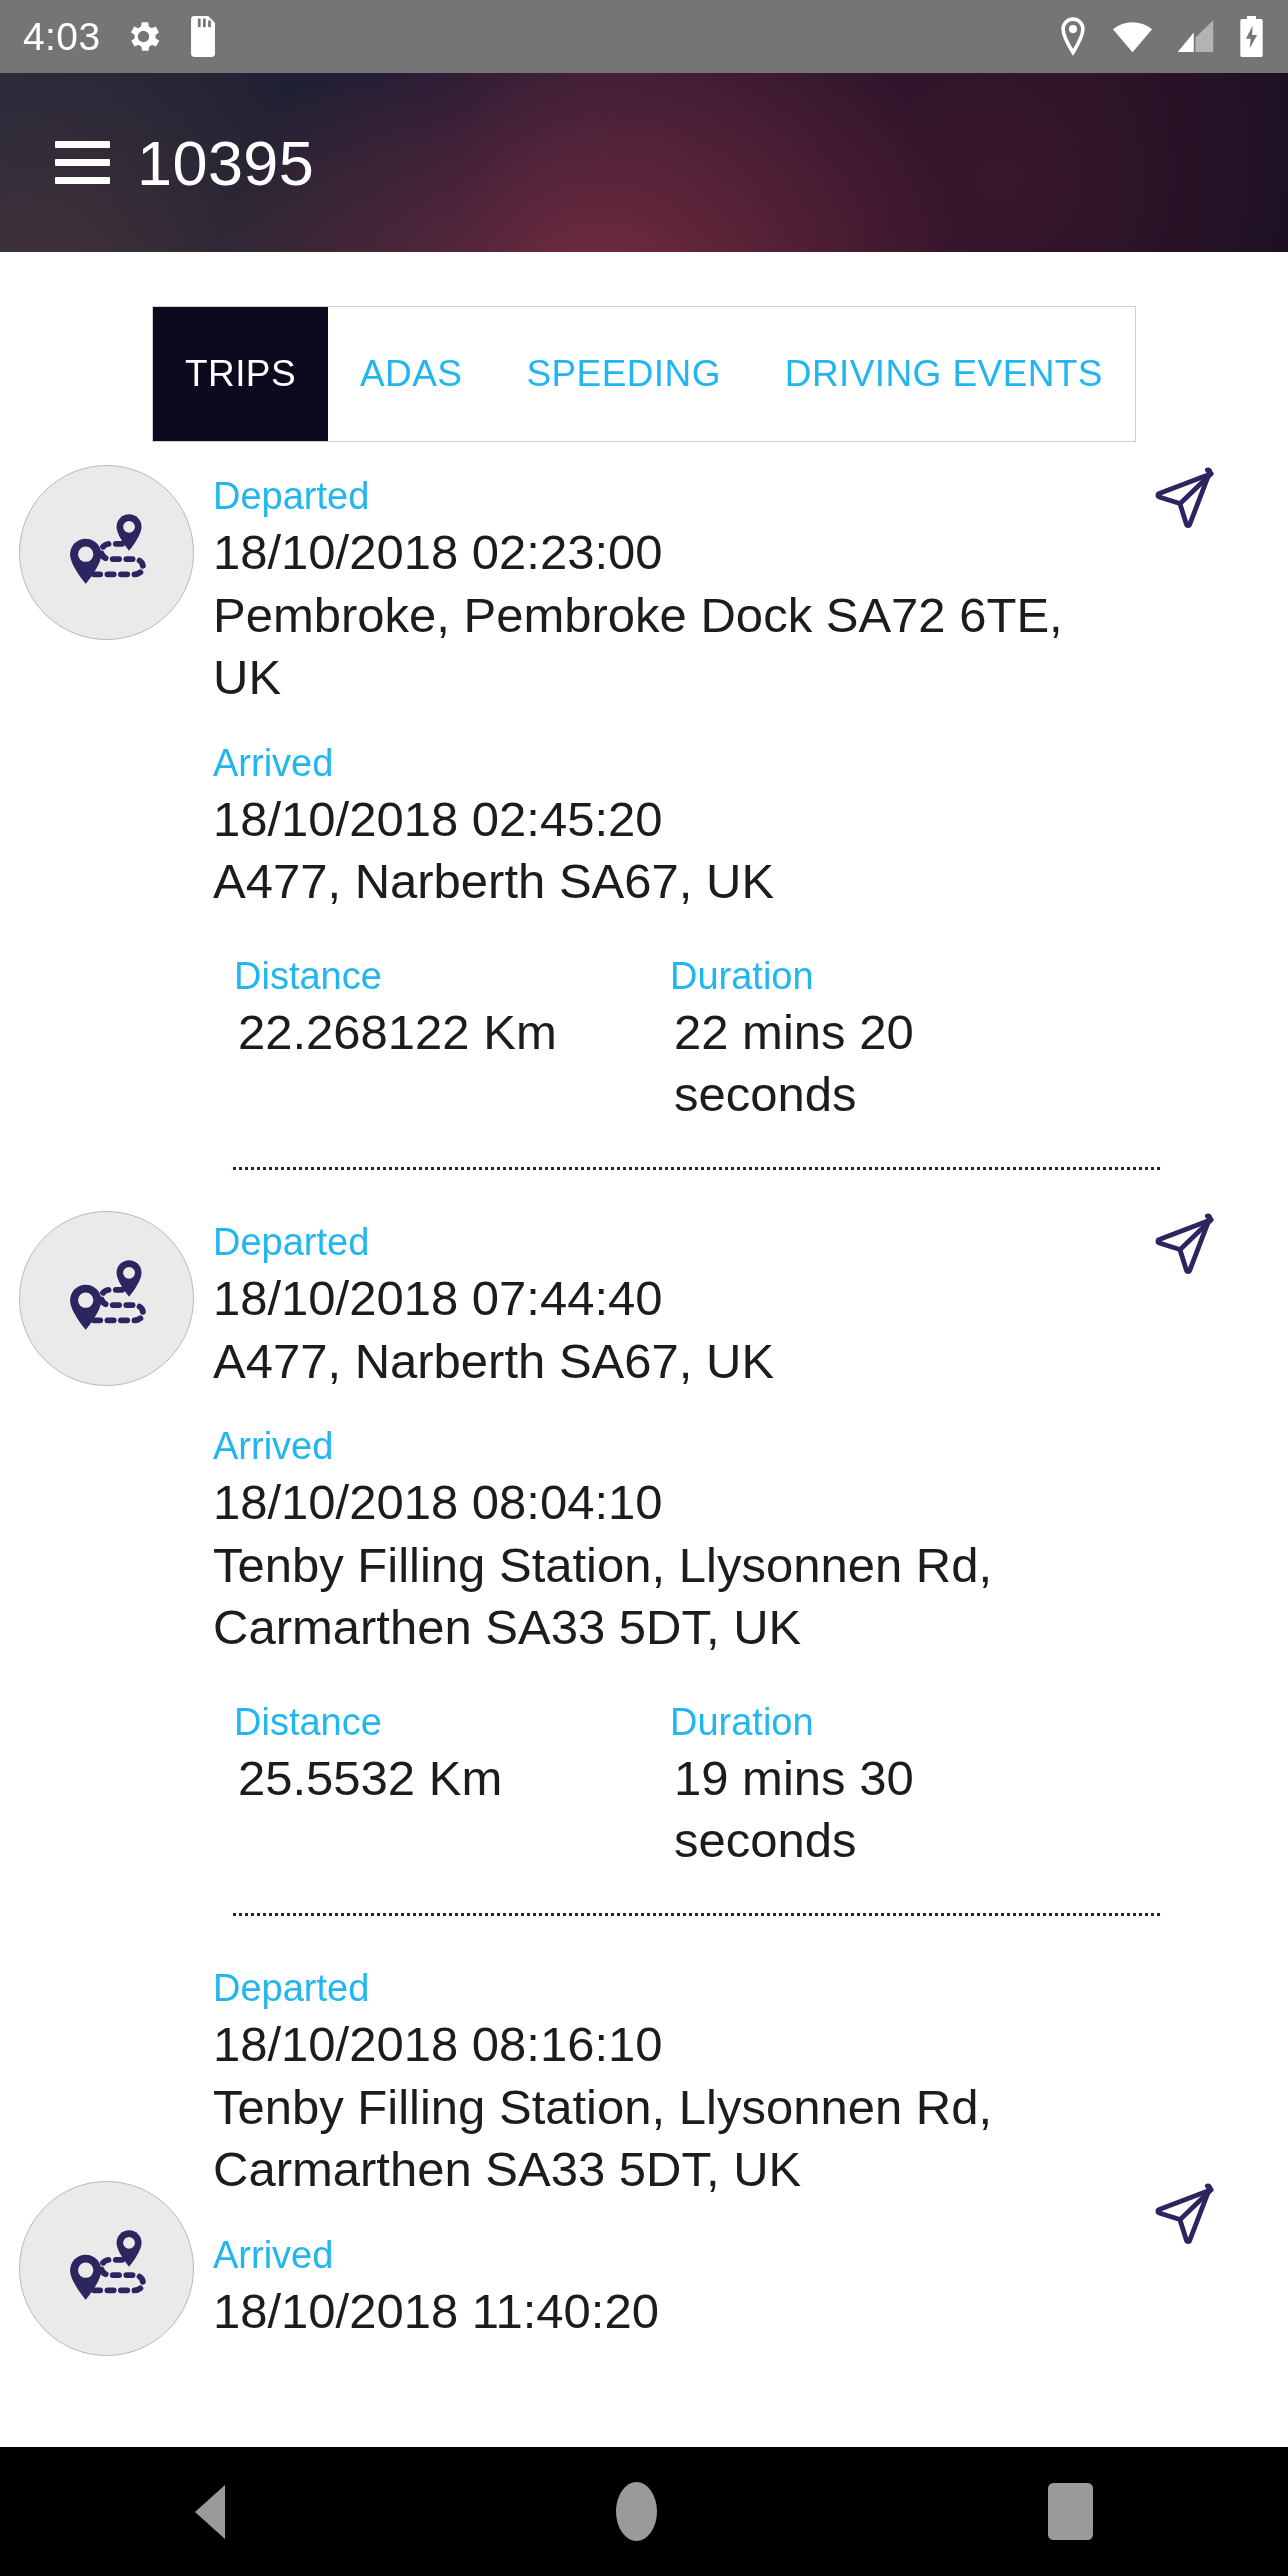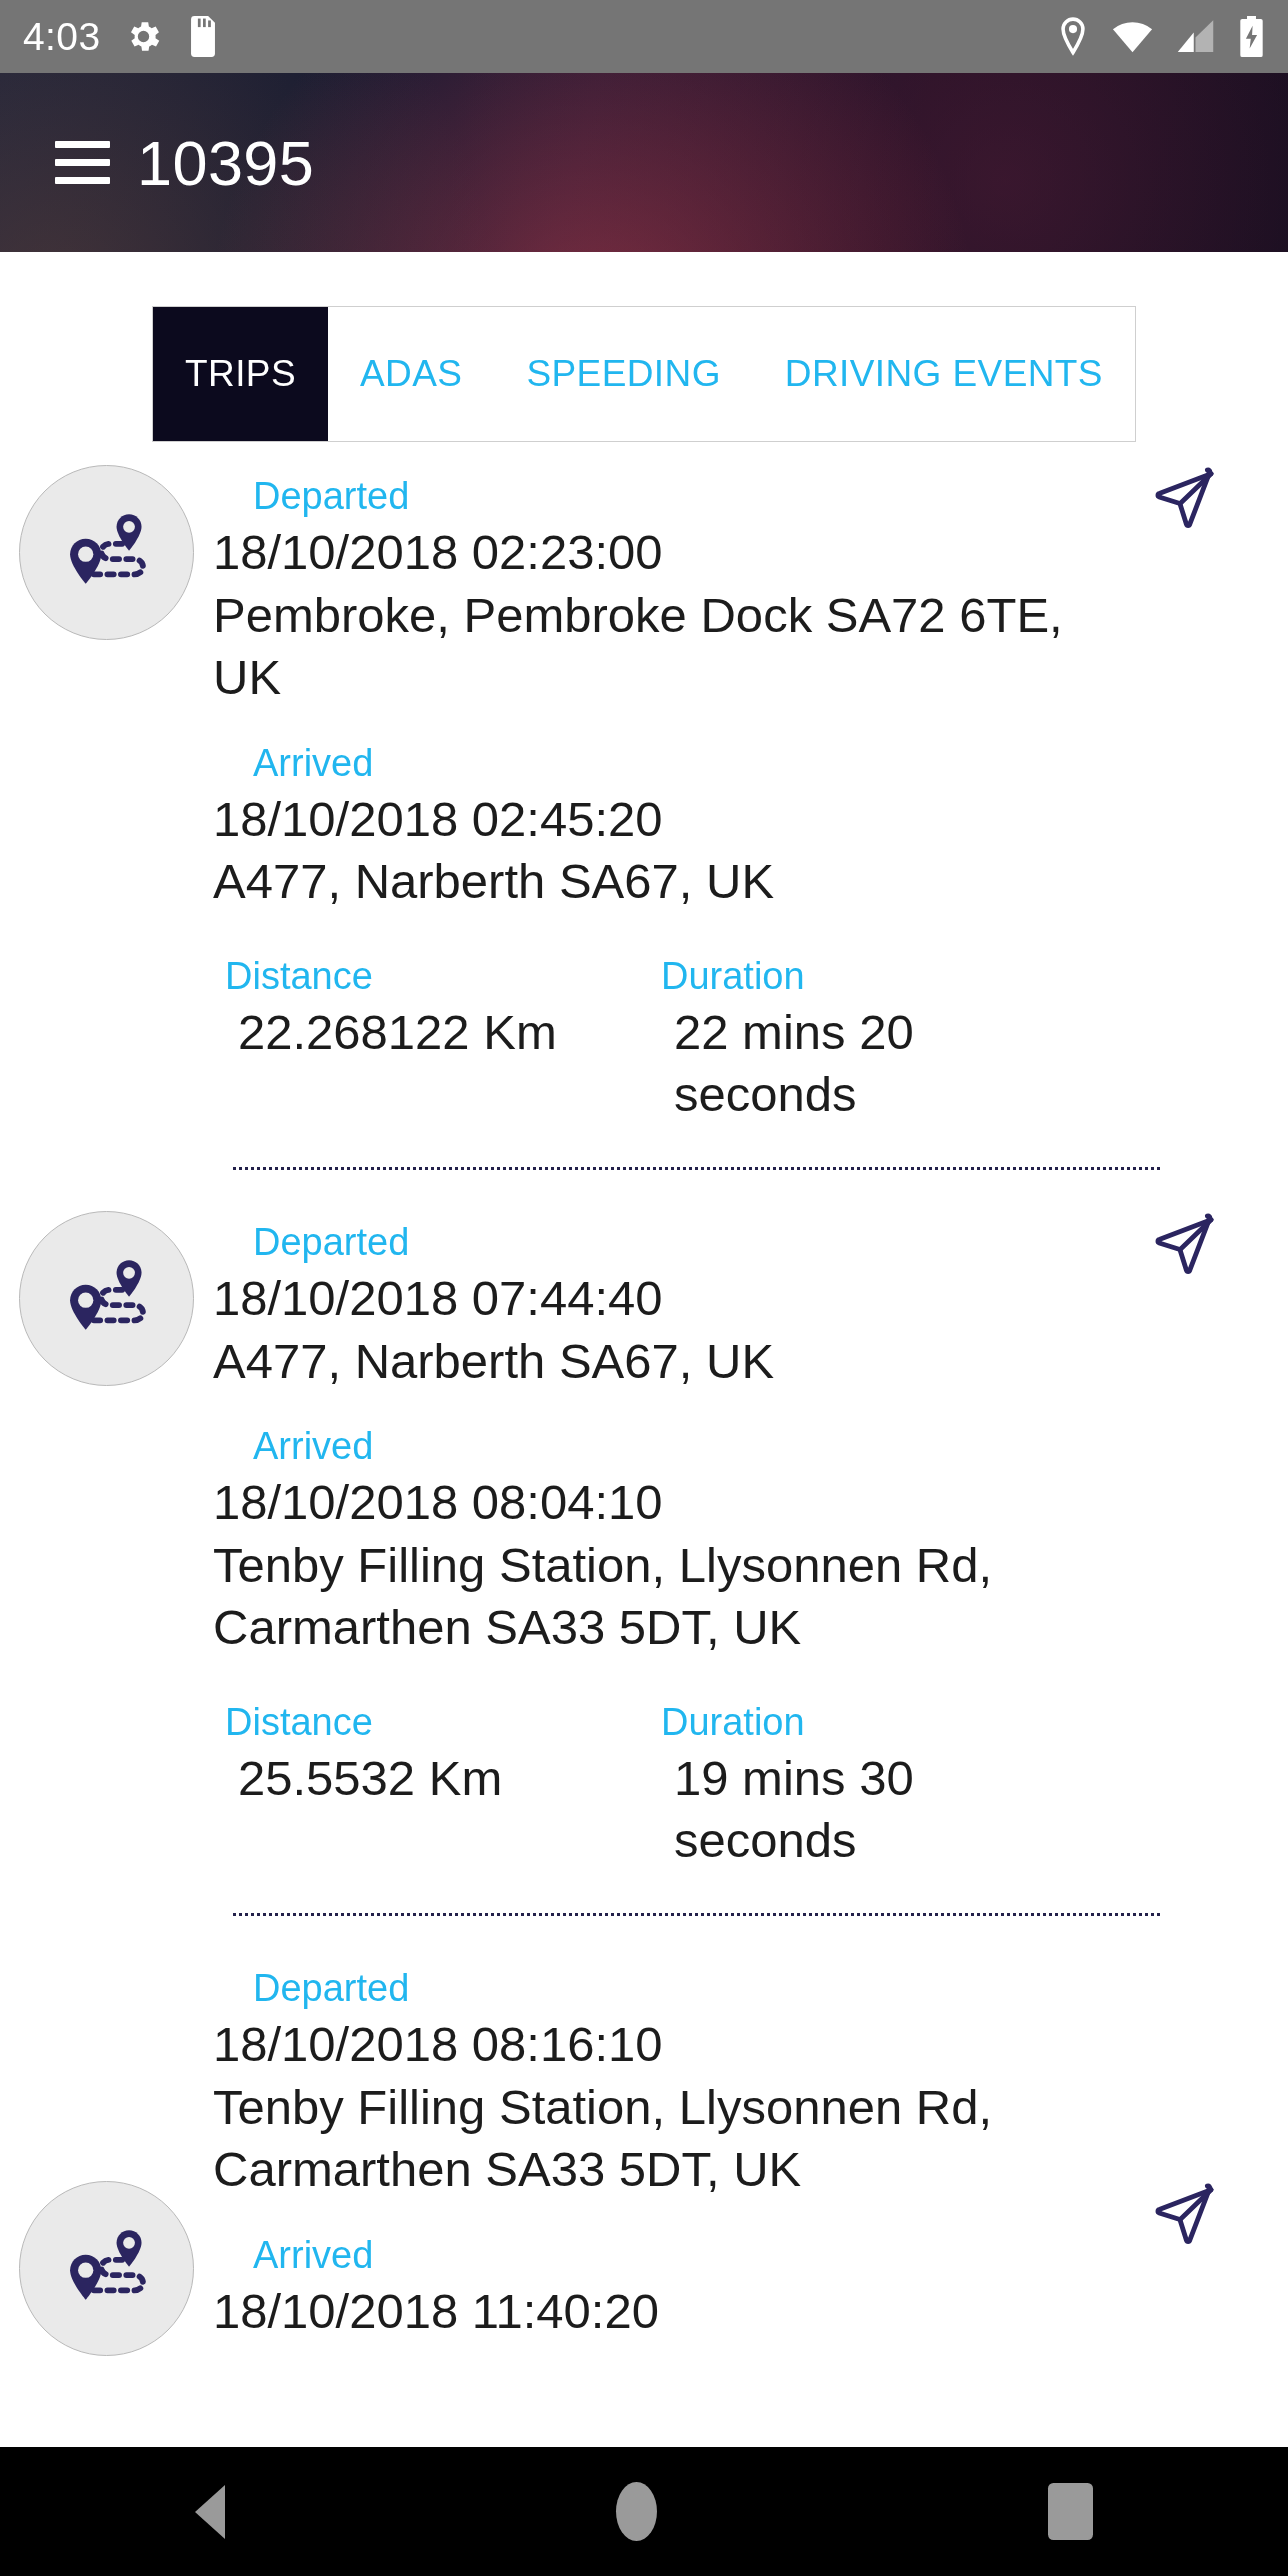--- a/index.html
+++ b/index.html
@@ -66,26 +66,26 @@
   }
   .avatar-col{ width:213px; flex:0 0 213px; display:flex; justify-content:center; align-items:center; }
   .avatar{
     width:175px; height:175px; border-radius:50%;
     background:#eaeaea; border:1.8px solid #b9b9b9;
     display:flex; align-items:center; justify-content:center;
   }
   .trip-body{ flex:1 1 auto; padding-top:7.2px; }
   .send-col{ width:134px; flex:0 0 134px; display:flex; justify-content:center; align-items:center; }
 
-  .lbl{ color:#21b6ef; font-size:38px; line-height:1.28;margin-left:40px; }
+  .lbl{ color:#21b6ef; font-size:38px; line-height:1.28; }
   .val{ color:#1c1c1c; font-size:49px; line-height:1.28; }
   .block{ margin-bottom:30px; }
   .metrics{ display:flex; margin-top:39px; }
   .metric{ width:436px; }
-  .metric .lbl{ margin-left:12px; }
+  .metric .lbl{ margin-left:21px; }
   .metric .val{ margin-left:25px; }
 
   .divider{
     margin:41px 0 41px 233px; width:927px; height:0;
     border-top:3.6px dotted #23214a;
   }
 
   
   .navbar{
     position:absolute; left:0; bottom:0;

